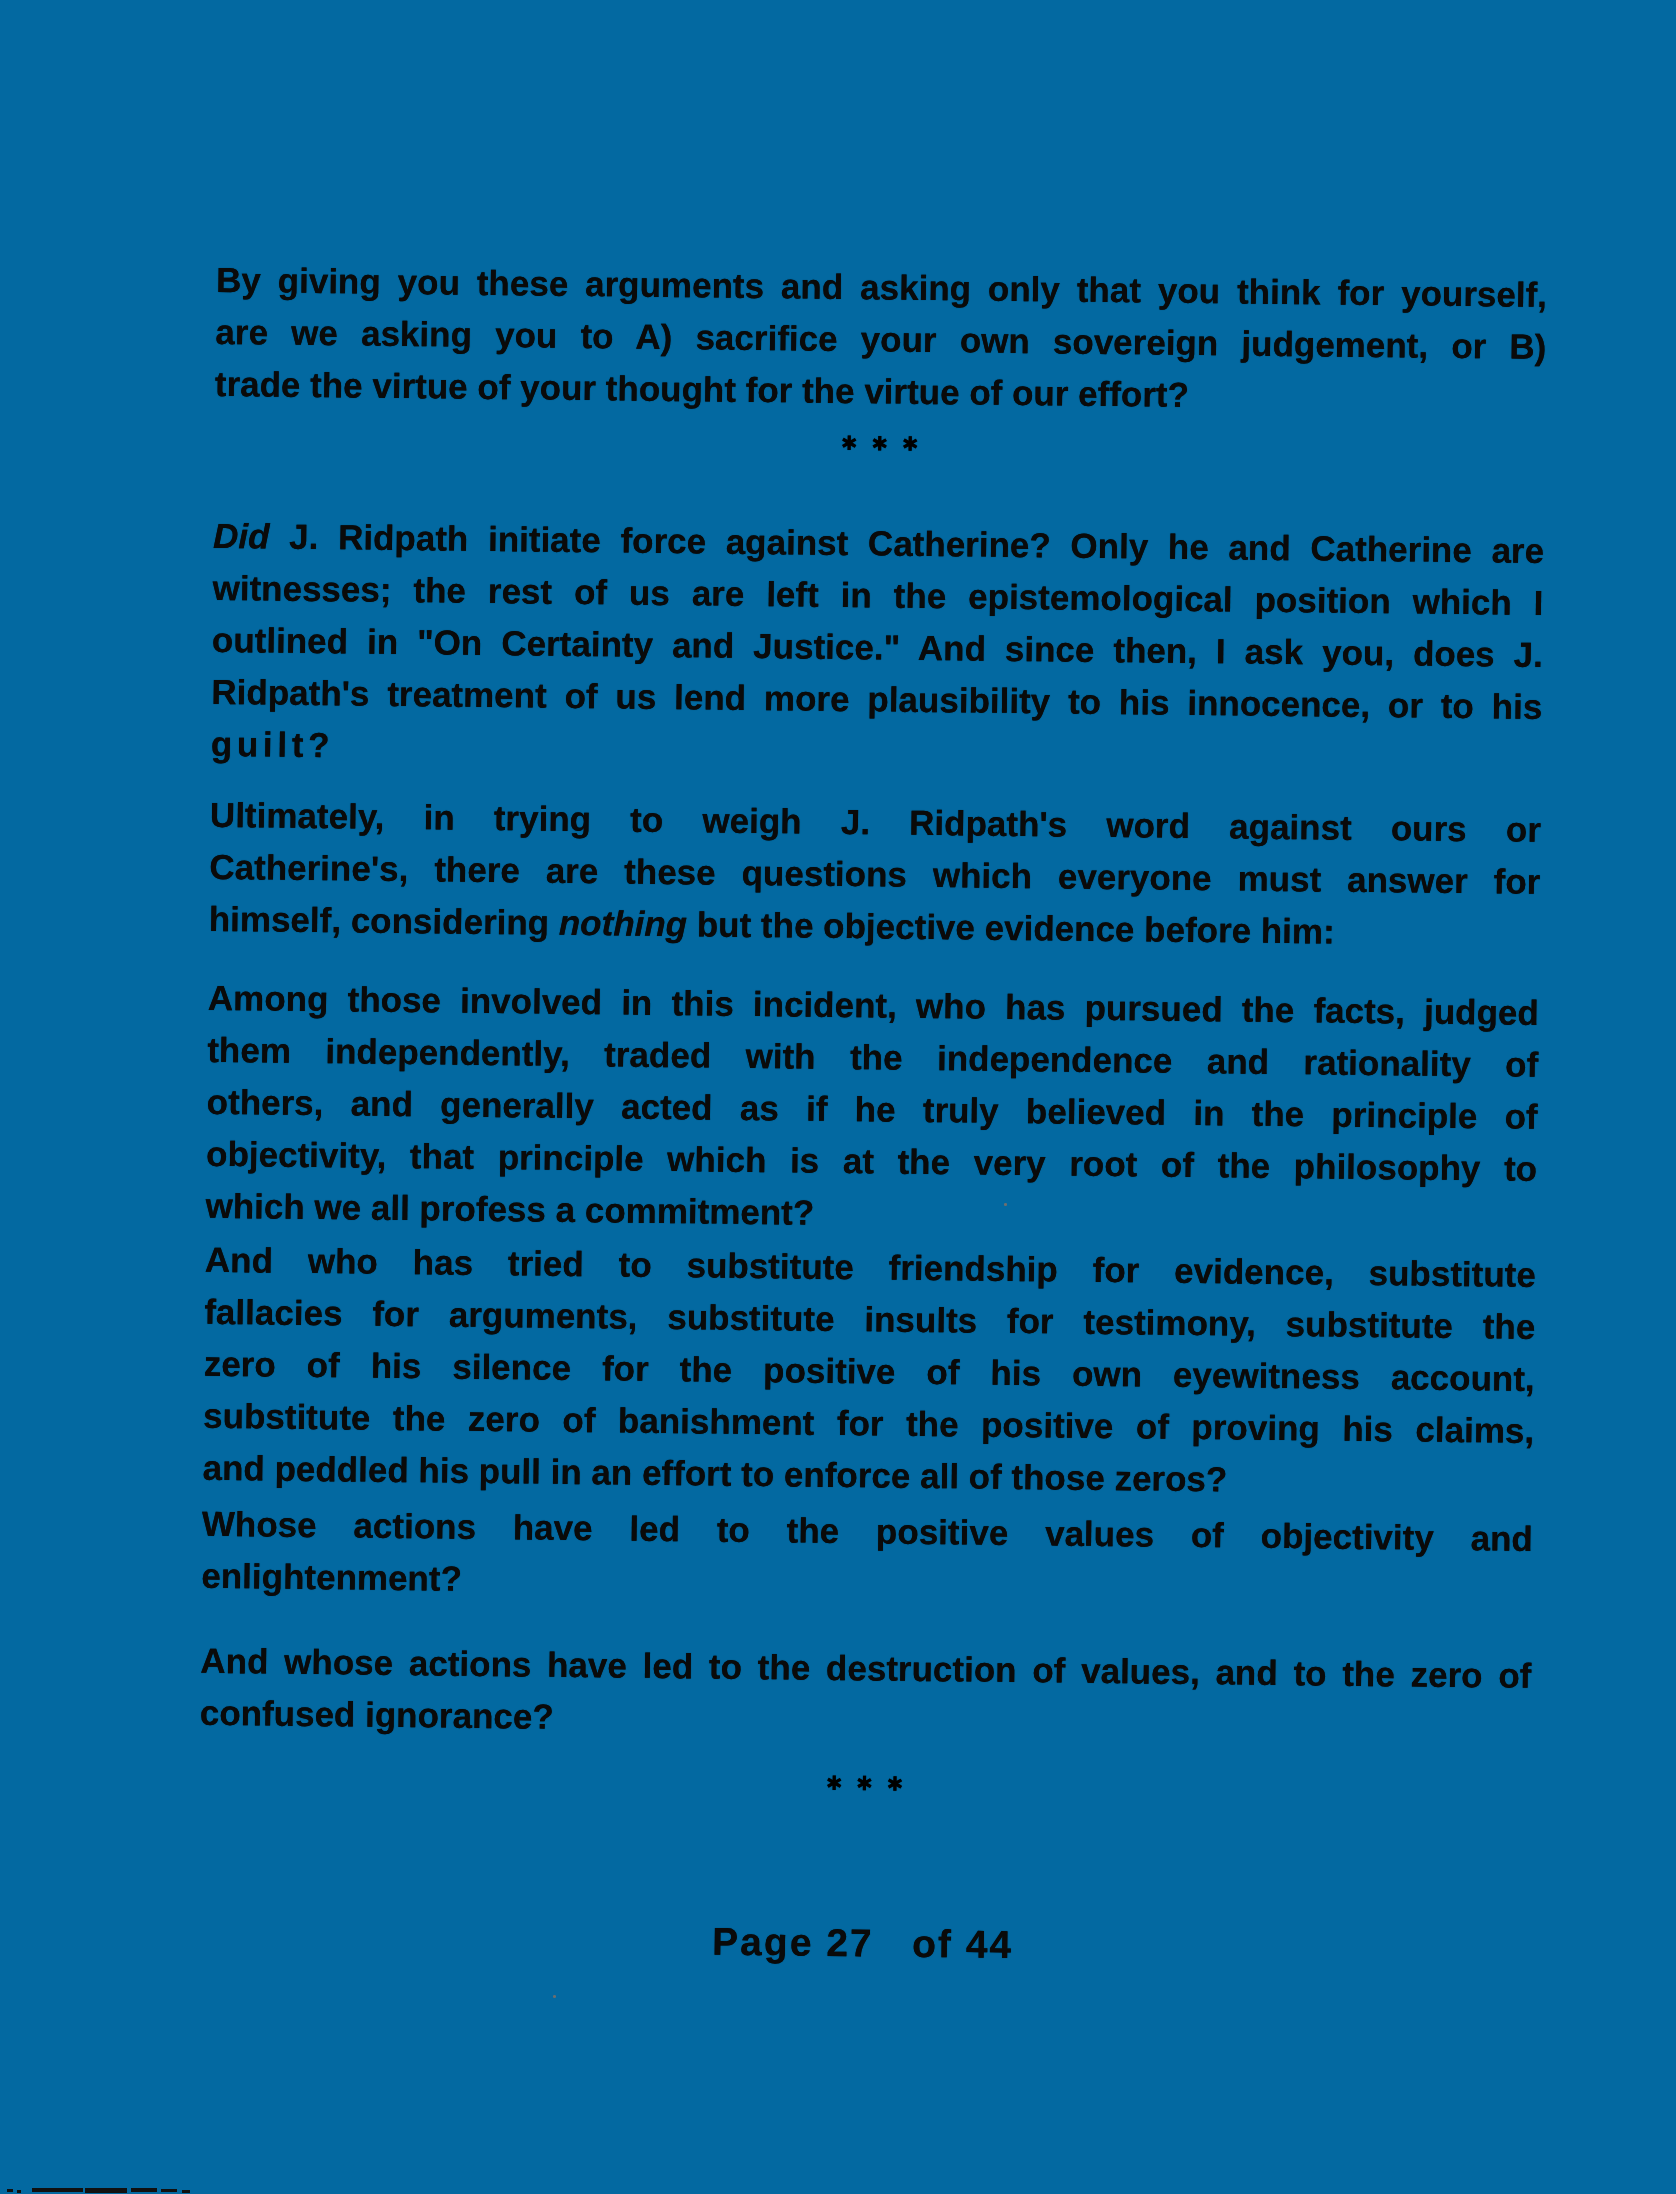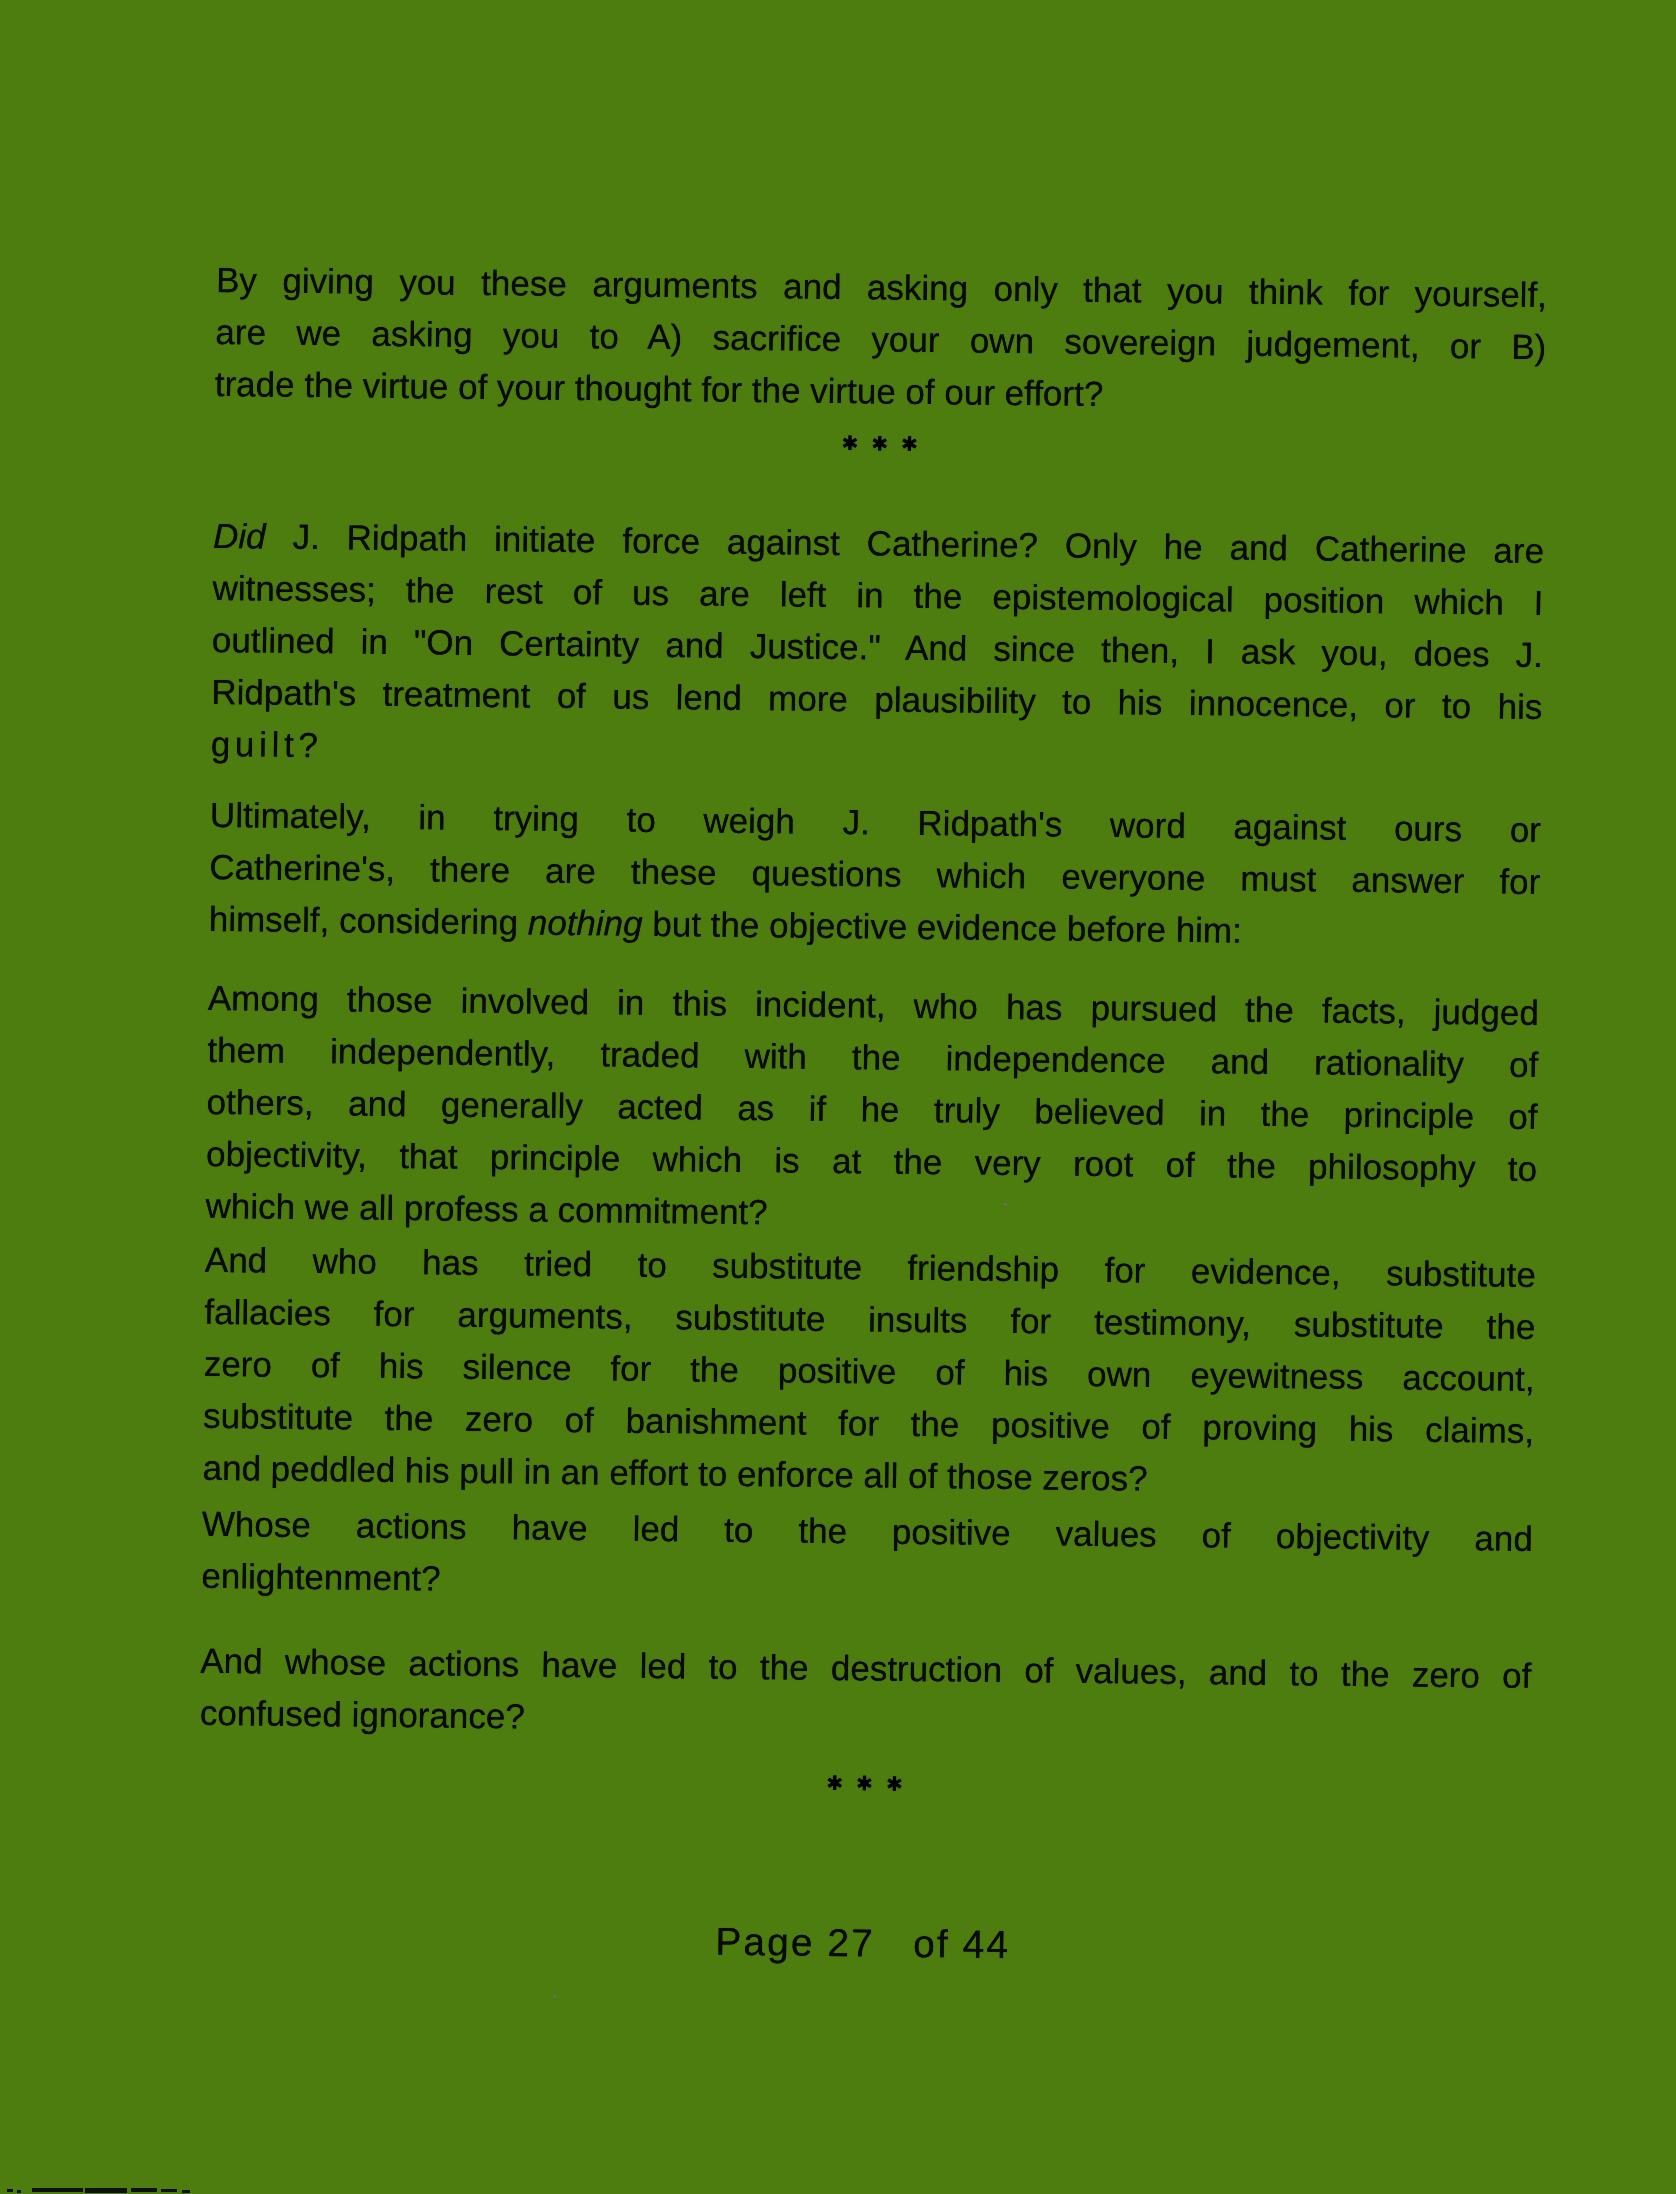--- a/index.html
+++ b/index.html
@@ -4,24 +4,25 @@
 <style>
   html, body {
     margin: 0;
     padding: 0;
     background: #ffffff;
   }
   #page {
     position: relative;
     width: 1677px;
     height: 2194px;
-    background: #4d7c0f;
+    background: #0369a1;
     overflow: hidden;
     font-family: "Liberation Sans", "DejaVu Sans", sans-serif;
     color: #0a0a0a;
+    font-weight: bold;
   }
   
   #sheet {
     position: absolute;
     left: 0; top: 0;
     width: 100%; height: 100%;
     transform: rotate(0.65deg);
     transform-origin: 839px 289px;
   }
   .para {

